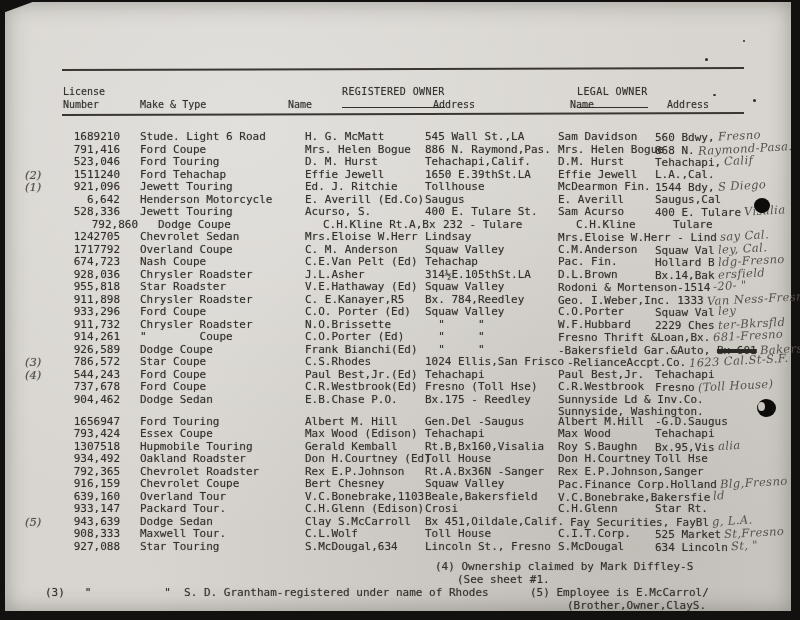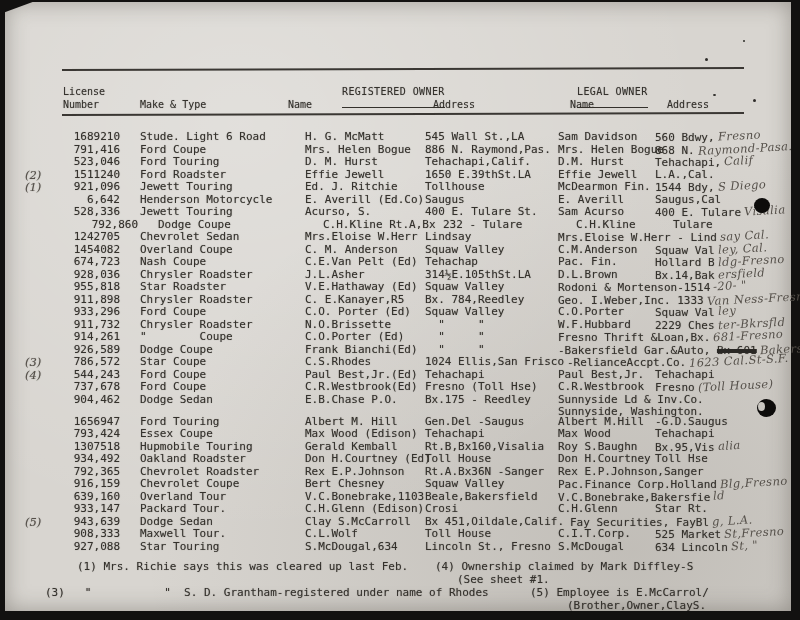--- a/index.html
+++ b/index.html
@@ -63,27 +63,27 @@
   <div class="hlabel group-head" style="left:572px;top:84px">LEGAL OWNER</div>
   <div class="hlabel" style="left:283px;top:97px">Name</div>
   <div class="hlabel" style="left:428px;top:97px">Address</div>
   <div class="hlabel" style="left:565px;top:97px">Name</div>
   <div class="hlabel" style="left:662px;top:97px">Address</div>
 
   <div>
       <div class="row" style="top: 128px;"><span class="c-lic">1689210</span><span class="c-make">Stude. Light 6 Road</span><span class="c-rn">H. G. McMatt</span><span class="c-ra">545 Wall St.,LA</span><span class="c-ln">Sam Davidson</span><span class="c-la">560 Bdwy,<span class="hw">Fresno</span></span></div>
       <div class="row" style="top: 140.5px;"><span class="c-lic">791,416</span><span class="c-make">Ford Coupe</span><span class="c-rn">Mrs. Helen Bogue</span><span class="c-ra">886 N. Raymond,Pas.</span><span class="c-ln">Mrs. Helen Bogue</span><span class="c-la">868 N.<span class="hw">Raymond-Pasa.</span></span></div>
       <div class="row" style="top: 153px;"><span class="c-lic">523,046</span><span class="c-make">Ford Touring</span><span class="c-rn">D. M. Hurst</span><span class="c-ra">Tehachapi,Calif.</span><span class="c-ln">D.M. Hurst</span><span class="c-la">Tehachapi,<span class="hw">Calif</span></span></div>
-      <div class="row" style="top: 165.5px;"><span class="c-mn">(2)</span><span class="c-lic">1511240</span><span class="c-make">Ford Roadster</span><span class="c-rn">Effie Jewell</span><span class="c-ra">1650 E.39thSt.LA</span><span class="c-ln">Effie Jewell</span><span class="c-la">L.A.,Cal.</span></div>
+      <div class="row" style="top: 165.5px;"><span class="c-mn">(2)</span><span class="c-lic">1511240</span><span class="c-make">Ford Tehachap</span><span class="c-rn">Effie Jewell</span><span class="c-ra">1650 E.39thSt.LA</span><span class="c-ln">Effie Jewell</span><span class="c-la">L.A.,Cal.</span></div>
       <div class="row" style="top: 178px;"><span class="c-mn">(1)</span><span class="c-lic">921,096</span><span class="c-make">Jewett Touring</span><span class="c-rn">Ed. J. Ritchie</span><span class="c-ra">Tollhouse</span><span class="c-ln">McDearmon Fin.</span><span class="c-la">1544 Bdy,<span class="hw">S Diego</span></span></div>
       <div class="row" style="top: 190.5px;"><span class="c-lic">6,642</span><span class="c-make">Henderson Motorcycle</span><span class="c-rn">E. Averill (Ed.Co)</span><span class="c-ra">Saugus</span><span class="c-ln">E. Averill</span><span class="c-la">Saugus,Cal</span></div>
       <div class="row" style="top: 203px;"><span class="c-lic">528,336</span><span class="c-make">Jewett Touring</span><span class="c-rn">Acurso, S.</span><span class="c-ra">400 E. Tulare St.</span><span class="c-ln">Sam Acurso</span><span class="c-la">400 E. Tulare<span class="hw">Visalia</span></span></div>
       <div class="row" style="top: 215.5px; margin-left: 18px;"><span class="c-lic">792,860</span><span class="c-make">Dodge Coupe</span><span class="c-rn">C.H.Kline Rt.A,Bx</span><span class="c-ra">232 - Tulare</span><span class="c-ln">C.H.Kline</span><span class="c-la">Tulare</span></div>
       <div class="row" style="top: 228px;"><span class="c-lic">1242705</span><span class="c-make">Chevrolet Sedan</span><span class="c-rn">Mrs.Eloise W.Herr</span><span class="c-ra">Lindsay</span><span class="c-ln">Mrs.Eloise W.Herr - Lind<span class="hw">say Cal.</span></span></div>
-      <div class="row" style="top: 240.5px;"><span class="c-lic">1454082</span><span class="c-make">Overland Coupe</span><span class="c-rn">C. M. Anderson</span><span class="c-ra">Squaw Valley</span><span class="c-ln">C.M.Anderson</span><span class="c-la">Squaw Val<span class="hw">ley, Cal.</span></span></div>
+      <div class="row" style="top: 240.5px;"><span class="c-lic">1717792</span><span class="c-make">Overland Coupe</span><span class="c-rn">C. M. Anderson</span><span class="c-ra">Squaw Valley</span><span class="c-ln">C.M.Anderson</span><span class="c-la">Squaw Val<span class="hw">ley, Cal.</span></span></div>
       <div class="row" style="top: 253px;"><span class="c-lic">674,723</span><span class="c-make">Nash Coupe</span><span class="c-rn">C.E.Van Pelt (Ed)</span><span class="c-ra">Tehachap</span><span class="c-ln">Pac. Fin.</span><span class="c-la">Hollard B<span class="hw">ldg-Fresno</span></span></div>
       <div class="row" style="top: 265.5px;"><span class="c-lic">928,036</span><span class="c-make">Chrysler Roadster</span><span class="c-rn">J.L.Asher</span><span class="c-ra">314½E.105thSt.LA</span><span class="c-ln">D.L.Brown</span><span class="c-la">Bx.14,Bak<span class="hw">ersfield</span></span></div>
       <div class="row" style="top: 278px;"><span class="c-lic">955,818</span><span class="c-make">Star Roadster</span><span class="c-rn">V.E.Hathaway (Ed)</span><span class="c-ra">Squaw Valley</span><span class="c-ln">Rodoni &amp; Mortenson-1514<span class="hw">-20- "</span></span></div>
       <div class="row" style="top: 290.5px;"><span class="c-lic">911,898</span><span class="c-make">Chrysler Roadster</span><span class="c-rn">C. E.Kanayer,R5</span><span class="c-ra">Bx. 784,Reedley</span><span class="c-ln">Geo. I.Weber,Inc. 1333<span class="hw">Van Ness-Fresno</span></span></div>
       <div class="row" style="top: 303px;"><span class="c-lic">933,296</span><span class="c-make">Ford Coupe</span><span class="c-rn">C.O. Porter (Ed)</span><span class="c-ra">Squaw Valley</span><span class="c-ln">C.O.Porter</span><span class="c-la">Squaw Val<span class="hw">ley</span></span></div>
       <div class="row" style="top: 315.5px;"><span class="c-lic">911,732</span><span class="c-make">Chrysler Roadster</span><span class="c-rn">N.O.Brissette</span><span class="c-ra">  "     "</span><span class="c-ln">W.F.Hubbard</span><span class="c-la">2229 Ches<span class="hw">ter-Bkrsfld</span></span></div>
       <div class="row" style="top: 328px;"><span class="c-lic">914,261</span><span class="c-make">"        Coupe</span><span class="c-rn">C.O.Porter (Ed)</span><span class="c-ra">  "     "</span><span class="c-ln">Fresno Thrift &amp;Loan,Bx.<span class="hw">681-Fresno</span></span></div>
       <div class="row" style="top: 340.5px;"><span class="c-lic">926,589</span><span class="c-make">Dodge Coupe</span><span class="c-rn">Frank Bianchi(Ed)</span><span class="c-ra">  "     "</span><span class="c-ln">-Bakersfield Gar.&amp;Auto, <span class="strike">Bx 601</span><span class="hw">Bakersfield</span></span></div>
       <div class="row" style="top: 353px;"><span class="c-mn">(3)</span><span class="c-lic">786,572</span><span class="c-make">Star Coupe</span><span class="c-rn">C.S.Rhodes</span><span class="c-ra">1024 Ellis,San Frisco</span><span class="c-ln" style="left: 562px;">-RelianceAccpt.Co.<span class="hw">1623 Cal.St-S.F.</span></span></div>
       <div class="row" style="top: 365.5px;"><span class="c-mn">(4)</span><span class="c-lic">544,243</span><span class="c-make">Ford Coupe</span><span class="c-rn">Paul Best,Jr.(Ed)</span><span class="c-ra">Tehachapi</span><span class="c-ln">Paul Best,Jr.</span><span class="c-la">Tehachapi</span></div>
@@ -95,21 +95,20 @@
       <div class="row" style="top: 450px;"><span class="c-lic">934,492</span><span class="c-make">Oakland Roadster</span><span class="c-rn">Don H.Courtney (Ed)</span><span class="c-ra">Toll House</span><span class="c-ln">Don H.Courtney</span><span class="c-la">Toll Hse</span></div>
       <div class="row" style="top: 462.5px;"><span class="c-lic">792,365</span><span class="c-make">Chevrolet Roadster</span><span class="c-rn">Rex E.P.Johnson</span><span class="c-ra">Rt.A.Bx36N -Sanger</span><span class="c-ln">Rex E.P.Johnson,Sanger</span></div>
       <div class="row" style="top: 475px;"><span class="c-lic">916,159</span><span class="c-make">Chevrolet Coupe</span><span class="c-rn">Bert Chesney</span><span class="c-ra">Squaw Valley</span><span class="c-ln">Pac.Finance Corp.Holland<span class="hw">Blg,Fresno</span></span></div>
       <div class="row" style="top: 487.5px;"><span class="c-lic">639,160</span><span class="c-make">Overland Tour</span><span class="c-rn">V.C.Bonebrake,1103</span><span class="c-ra">Beale,Bakersfield</span><span class="c-ln">V.C.Bonebrake,Bakersfie<span class="hw">ld</span></span></div>
       <div class="row" style="top: 500px;"><span class="c-lic">933,147</span><span class="c-make">Packard Tour.</span><span class="c-rn">C.H.Glenn (Edison)</span><span class="c-ra">Crosi</span><span class="c-ln">C.H.Glenn</span><span class="c-la">Star Rt.</span></div>
       <div class="row" style="top: 512.5px;"><span class="c-mn">(5)</span><span class="c-lic">943,639</span><span class="c-make">Dodge Sedan</span><span class="c-rn">Clay S.McCarroll</span><span class="c-ra">Bx 451,Oildale,Calif.</span><span class="c-ln" style="left: 565px;">Fay Securities, FayBl<span class="hw">g, L.A.</span></span></div>
       <div class="row" style="top: 525px;"><span class="c-lic">908,333</span><span class="c-make">Maxwell Tour.</span><span class="c-rn">C.L.Wolf</span><span class="c-ra">Toll House</span><span class="c-ln">C.I.T.Corp.</span><span class="c-la">525 Market<span class="hw">St,Fresno</span></span></div>
       <div class="row" style="top: 537.5px;"><span class="c-lic">927,088</span><span class="c-make">Star Touring</span><span class="c-rn">S.McDougal,634</span><span class="c-ra">Lincoln St., Fresno</span><span class="c-ln">S.McDougal</span><span class="c-la">634 Lincoln<span class="hw">St, "</span></span></div>
     </div>
 
-  <div class="fnote" style="left:72px;top:558px">(1) Mrs. Richie says this was cleared up last Feb.</div>
   <div class="fnote" style="left:430px;top:558px">(4) Ownership claimed by Mark Diffley-S</div>
   <div class="fnote" style="left:452px;top:571px">(See sheet #1.</div>
   <div class="fnote" style="left:40px;top:584px">(3)   "           "  S. D. Grantham-registered under name of Rhodes</div>
   <div class="fnote" style="left:525px;top:584px">(5) Employee is E.McCarrol/</div>
   <div class="fnote" style="left:562px;top:597px">(Brother,Owner,ClayS.</div>
 
   <div class="blot blot-1"></div>
   <div class="blot blot-2"></div>
   <div class="speck" style="left:700px;top:56px;width:3px;height:3px"></div>
   <div class="speck" style="left:708px;top:92px;width:3px;height:2px"></div>

